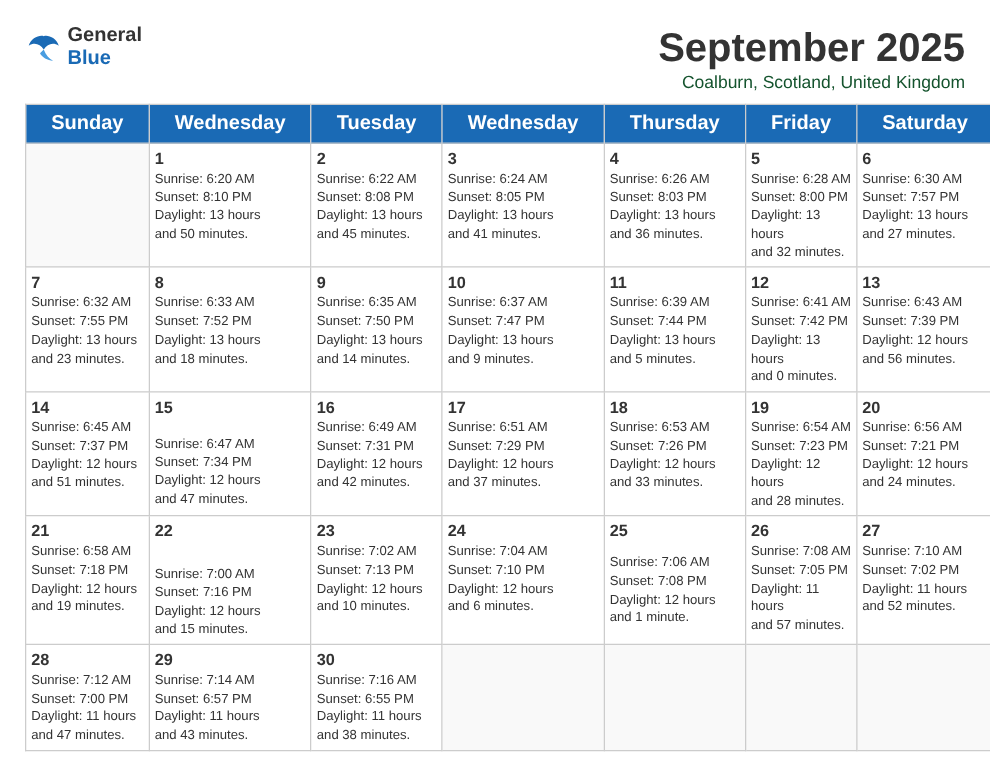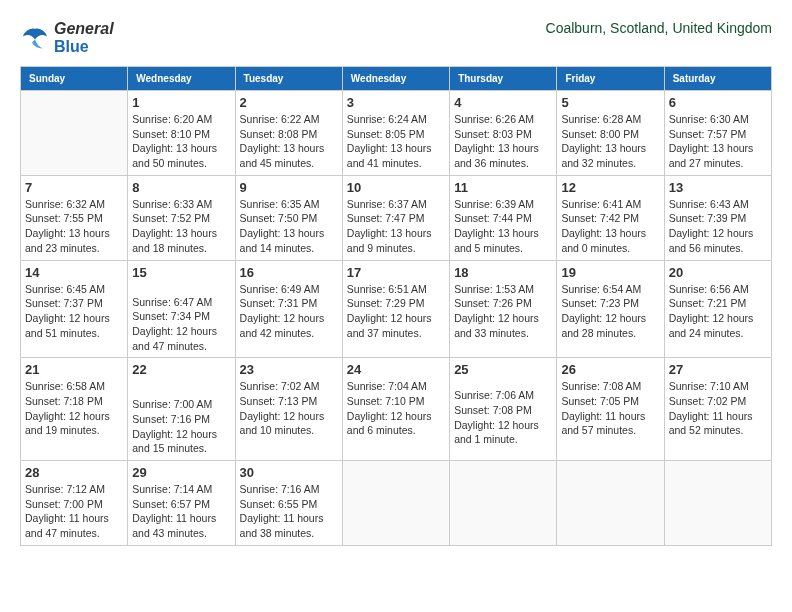--- a/index.html
+++ b/index.html
@@ -38,23 +38,23 @@
       color: #14532d;
     }
     table {
       width: 100%;
       border-collapse: collapse;
       font-size: 11px;
     }
     thead tr th {
       background-color: #1a6ab5;
       color: #fff;
-      padding: 6px 8px;
+      padding: 6px 20px;
       text-align: left;
-      font-size: 10px;
+      font-size: 16px;
       font-weight: bold;
       border: 1px solid #ccc;
     }
     tbody tr td {
       border: 1px solid #ccc;
       vertical-align: top;
       padding: 4px;
       width: calc(100% / 7);
       min-height: 80px;
       color: #333;
@@ -76,25 +76,26 @@
 </head>
 <body>
 
 <div class="header">
   <div class="logo">
     <svg class="logo-bird" viewBox="0 0 40 40" xmlns="http://www.w3.org/2000/svg">
       <path d="M20 8 C24 6, 34 10, 36 18 C30 14, 24 16, 20 22 C16 16, 10 14, 4 18 C6 10, 16 6, 20 8Z" fill="#1a6ab5"></path>
       <path d="M20 22 C22 28, 26 32, 30 34 C24 34, 18 30, 16 26Z" fill="#4a9de0"></path>
     </svg>
     <div>
-      <div style="font-size:16px; font-weight:bold; color:#333;font-style:italic;">General</div>
+      <div style="font-size:16px; font-weight:bold; color:#333;">General</div>
       <div style="font-size:16px; font-weight:bold; color:#1a6ab5;">Blue</div>
     </div>
   </div>
   <div class="title-block">
+    <div class="month-title">September 2025</div>
     <div class="location">Coalburn, Scotland, United Kingdom</div>
   </div>
 </div>
 
 <table>
   <thead>
     <tr id="header-row">
         <th>Sunday</th>
         <th>Wednesday</th>
         <th>Tuesday</th>
@@ -225,21 +226,21 @@
         </td>
         <td>
           <div class="day-number">17</div>
           <div class="day-info" style="white-space: pre-line;">Sunrise: 6:51 AM
 Sunset: 7:29 PM
 Daylight: 12 hours
 and 37 minutes.</div>
         </td>
         <td>
           <div class="day-number">18</div>
-          <div class="day-info" style="white-space: pre-line;">Sunrise: 1:53 AM
+          <div class="day-info" style="white-space: pre-line;">Sunrise: 6:53 AM
 Sunset: 7:26 PM
 Daylight: 12 hours
 and 33 minutes.</div>
         </td>
         <td>
           <div class="day-number">19</div>
           <div class="day-info" style="white-space: pre-line;">Sunrise: 6:54 AM
 Sunset: 7:23 PM
 Daylight: 12 hours
 and 28 minutes.</div>

